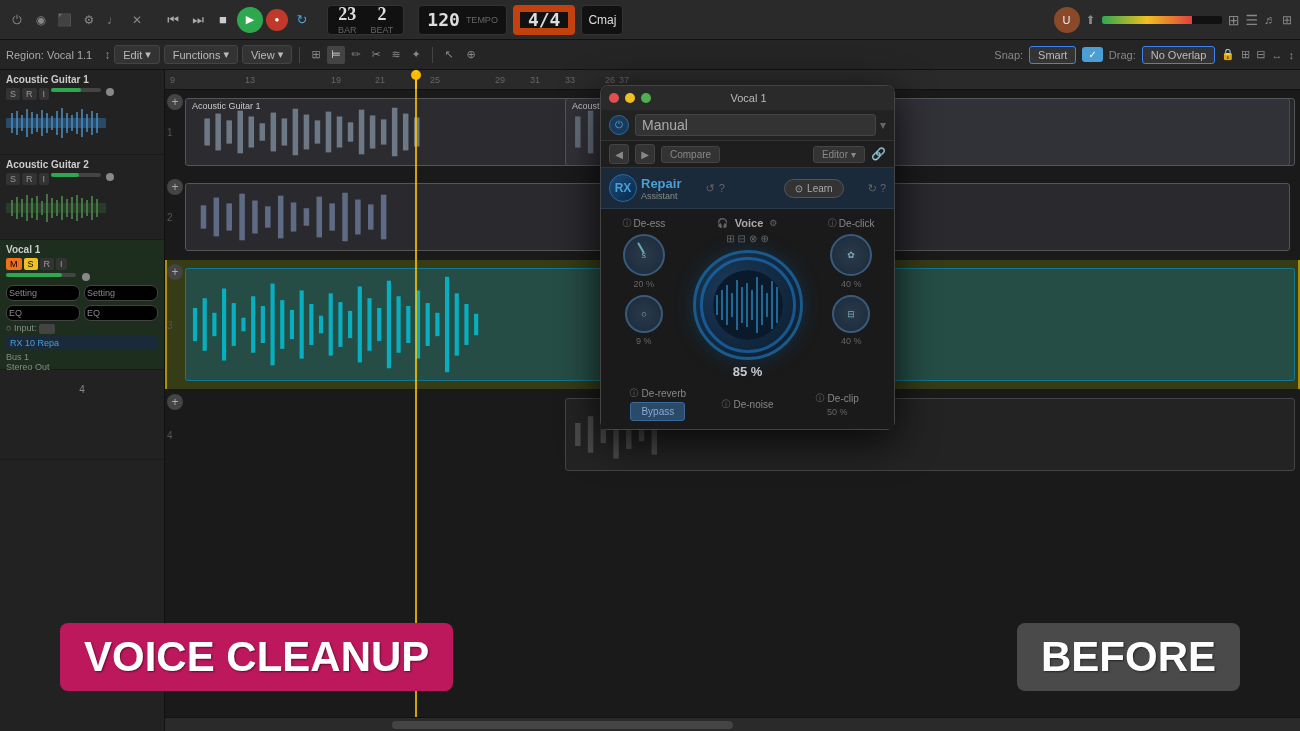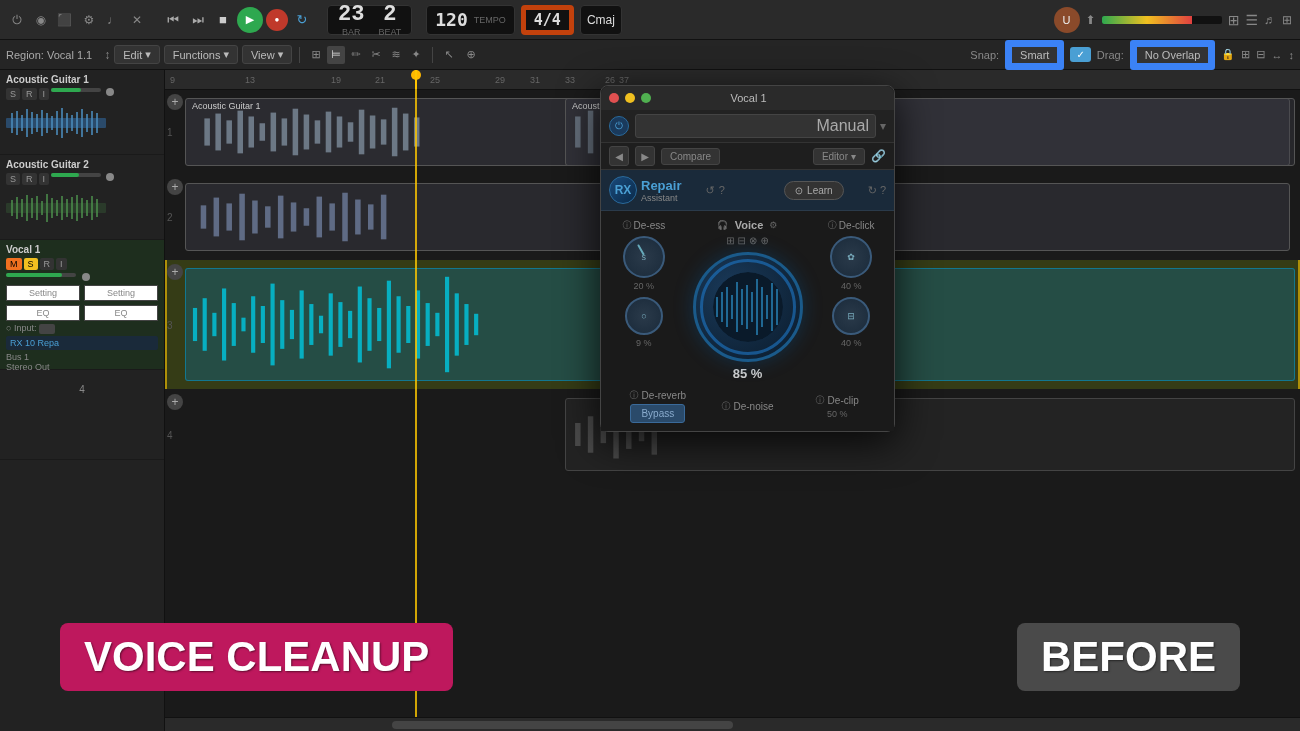--- a/index.html
+++ b/index.html
@@ -79,24 +79,24 @@
       border: 1px solid #333;
       border-radius: 4px;
       padding: 2px 10px;
       display: flex;
       gap: 14px;
       margin: 0 8px;
       height: 30px;
       align-items: center;
     }
     .pos-num {
-      font-size: 22px;
+      font-size: 18px;
       font-weight: bold;
       color: #ddd;
-      font-family: Liberation Mono, monospace;
+      font-family: Liberation Serif, serif;
     }
     .pos-label {
       font-size: 9px;
       color: #666;
       display: block;
     }
     .pos-block {
       text-align: center;
     }
     .tempo-display {
@@ -114,27 +114,27 @@
       font-weight: bold;
       color: #ddd;
       font-family: monospace;
     }
     .tempo-label {
       font-size: 9px;
       color: #666;
     }
     .sig-display {
       background: #111;
-      border: 5px solid #c2410c;
+      border: 7px solid #c2410c;
       border-radius: 4px;
       padding: 2px 8px;
       height: 30px;
       display: flex;
       align-items: center;
-      font-size: 15px;
+      font-size: 18px;
       font-weight: bold;
       color: #ddd;
       font-family: monospace;
     }
     .toolbar-right {
       margin-left: auto;
       display: flex;
       align-items: center;
       gap: 6px;
     }
@@ -185,21 +185,21 @@
       align-items: center;
       gap: 6px;
     }
     .snap-label {
       color: #888;
       font-size: 11px;
     }
     .snap-value {
       padding: 2px 8px;
       background: #333;
-      border: 7px solid #3b82f6;
+      border: 1px solid #3b82f6;
       border-radius: 3px;
       color: #bbb;
       font-size: 11px;
     }
     .timeline-mark {
       position: absolute;
       color: #666;
       font-size: 9px;
     }
 
@@ -506,24 +506,23 @@
       cursor: pointer;
     }
 
     .setting-row {
       display: flex;
       gap: 4px;
       margin-top: 4px;
     }
     .setting-btn {
       flex: 1;
-      text-align: center;
-      background: #ffffff;
+      background: #000000;
       border: 1px solid #444;
-      border-radius: 0;
+      border-radius: 7px;
       color: #888;
       font-size: 9px;
       padding: 2px;
       cursor: pointer;
     }
 
     
     .tracks-viewport {
       position: absolute;
       left: 165px;
@@ -1014,21 +1013,21 @@
     <div class="window-btn close"></div>
     <div class="window-btn min"></div>
     <div class="window-btn max"></div>
     <div class="plugin-title">Vocal 1</div>
     <div style="width:40px;"></div>
   </div>
 
   <div class="plugin-header">
     <div class="power-btn">⏻</div>
     <div style="flex:1;display:flex;align-items:center;gap:4px;">
-      <div style="padding:2px 6px;background:#333;border:1px solid #444;border-radius:3px;color:#aaa;font-size:16px;flex:1;cursor:pointer;text-align:right;">Manual</div>
+      <div style="padding:2px 6px;background:#333;border:1px solid #444;border-radius:3px;color:#aaa;font-size:14px;flex:1;cursor:pointer;">Manual</div>
       <span style="color:#666;font-size:12px;cursor:pointer;">▾</span>
     </div>
   </div>
 
   <div class="plugin-nav">
     <div class="nav-btn">◀</div>
     <div class="nav-btn">▶</div>
     <div class="compare-btn">Compare</div>
     <div class="editor-btn">
       <span>Editor</span>

